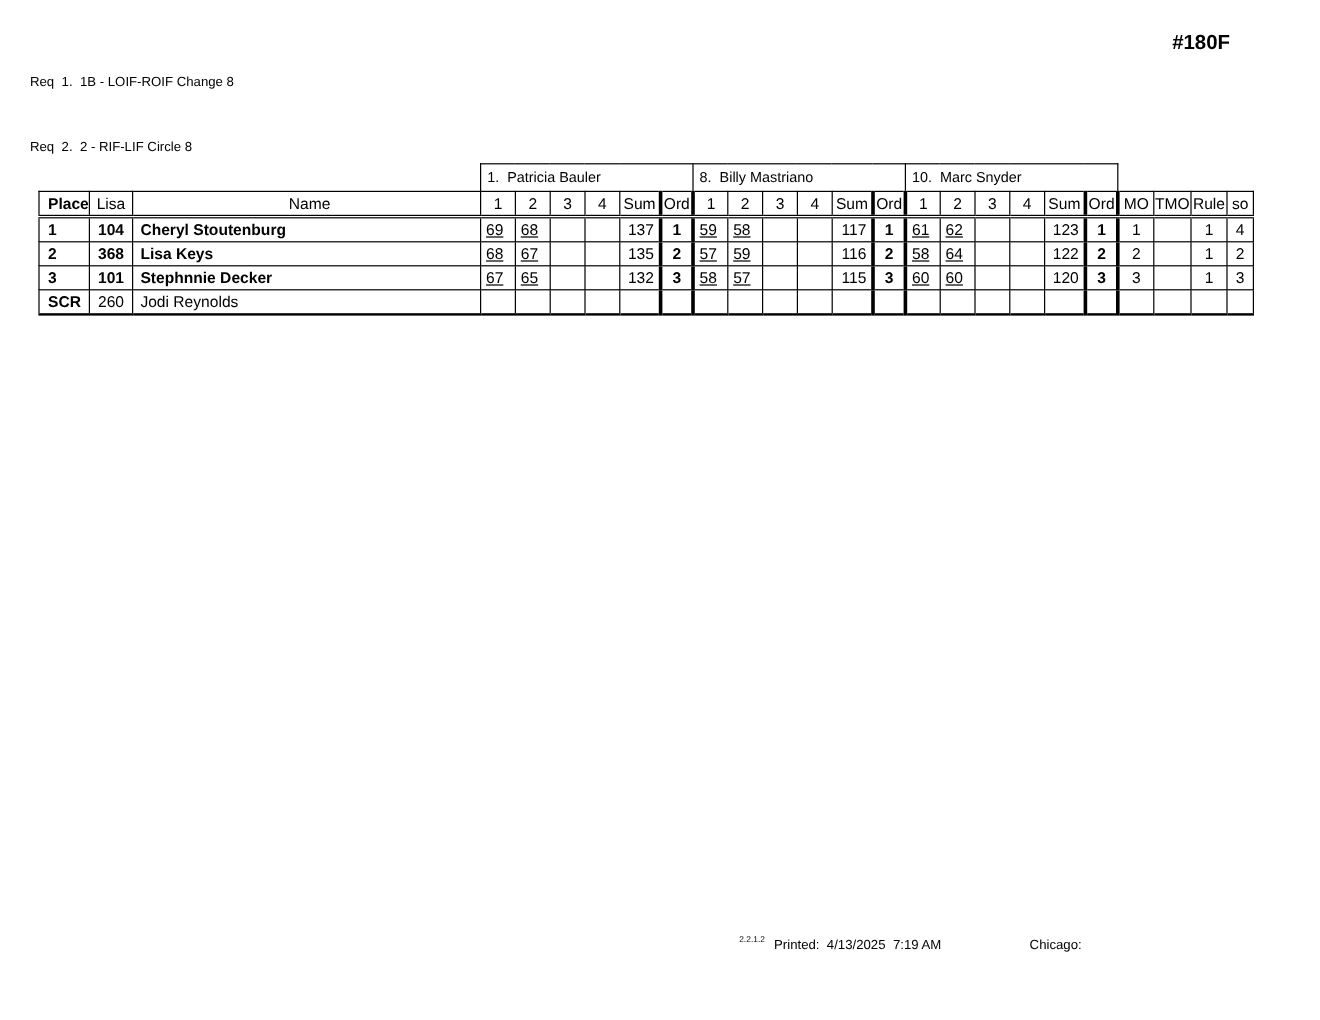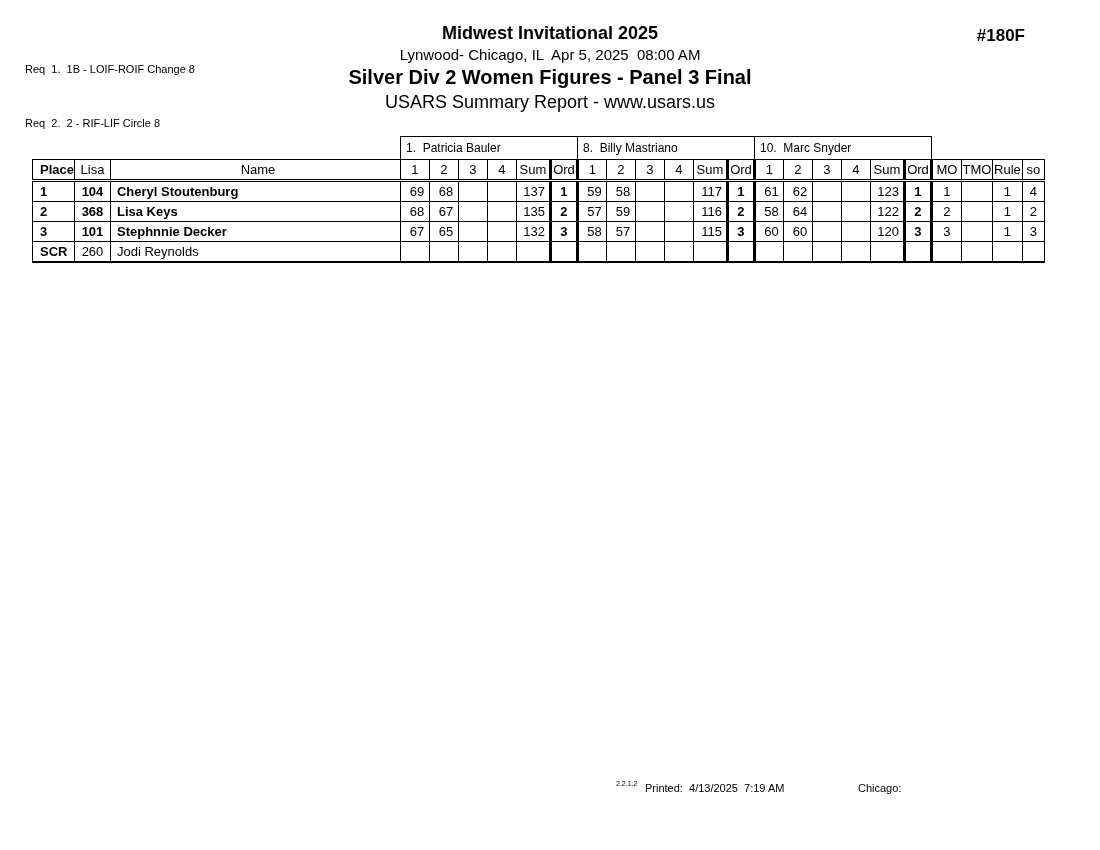--- a/index.html
+++ b/index.html
@@ -26,21 +26,21 @@
   tr.jrow td.judge{border:1px solid #000;font-size:12px;height:22px;
                    text-align:left;padding-left:5px;white-space:pre;vertical-align:middle;}
   tr.jrow td.spacer{border:none;}
   tr.hrow th{border:1px solid #000;border-bottom:3px double #000;font-size:13px;height:19px;
              text-align:center;vertical-align:middle;}
   tr.drow td{border:1px solid #000;font-size:13px;height:19px;vertical-align:middle;}
   tr.lastrow td{border-bottom:2px solid #000;}
   .c-place{text-align:left;padding-left:7px;font-weight:bold;}
   .c-cont{text-align:center;}
   .c-name{text-align:left;padding-left:6px;}
-  .c-sc{text-align:center;padding-left:4px;}
+  .c-sc{text-align:left;padding-left:4px;text-decoration:underline;}
   .c-sum{text-align:right;padding-right:4px;}
   .c-ord{text-align:center;border-left:3px solid #000 !important;border-right:3px solid #000 !important;}
   .c-mo,.c-tmo,.c-rule,.c-so{text-align:center;}
   th.c-name{text-align:left;padding-left:5px;}
   tr.placed .c-place,tr.placed .c-cont,tr.placed .c-name,tr.placed .c-ord{font-weight:bold;}
 
   
   .foot{position:absolute;left:0;top:780px;width:1100px;height:20px;font-size:11px;}
   .foot .ver{position:absolute;left:616px;top:0;font-size:7px;}
   .foot .printed{position:absolute;left:645px;top:2px;white-space:pre;}
@@ -49,26 +49,20 @@
 </head>
 <body>
 
 <div class="page">
 
   <div class="reqs">
     <div>Req  1.  1B - LOIF-ROIF Change 8</div>
     <div>Req  2.  2 - RIF-LIF Circle 8</div>
   </div>
 
-  <div class="hdr">
-    <div class="title">Midwest Invitational 2025</div>
-    <div class="loc">Lynwood- Chicago, IL  Apr 5, 2025  08:00 AM</div>
-    <div class="event">Silver Div 2 Women Figures - Panel 3 Final</div>
-    <div class="report">USARS Summary Report - www.usars.us</div>
-  </div>
 
   <div class="evnum">#180F</div>
 
   <div class="tblwrap">
     <table>
       <colgroup>
         <col style="width:38px">
           <col style="width:36px">
           <col style="width:290px">
         <col style="width:29px">

